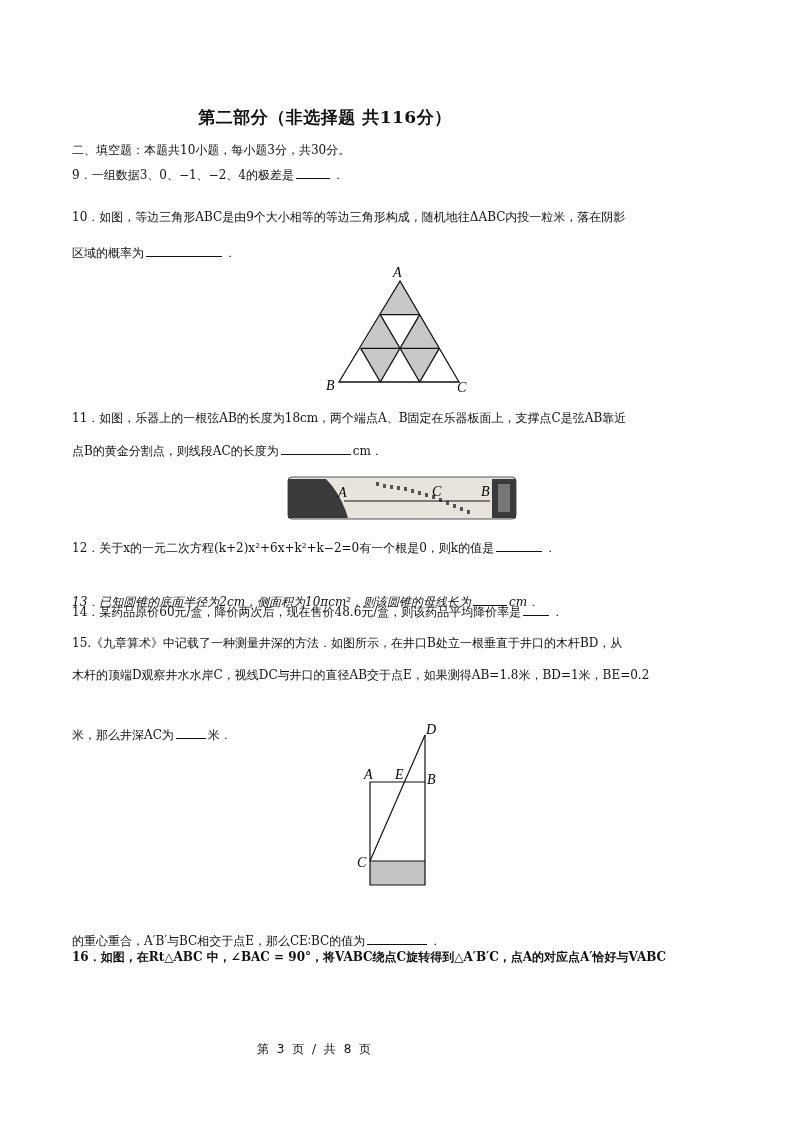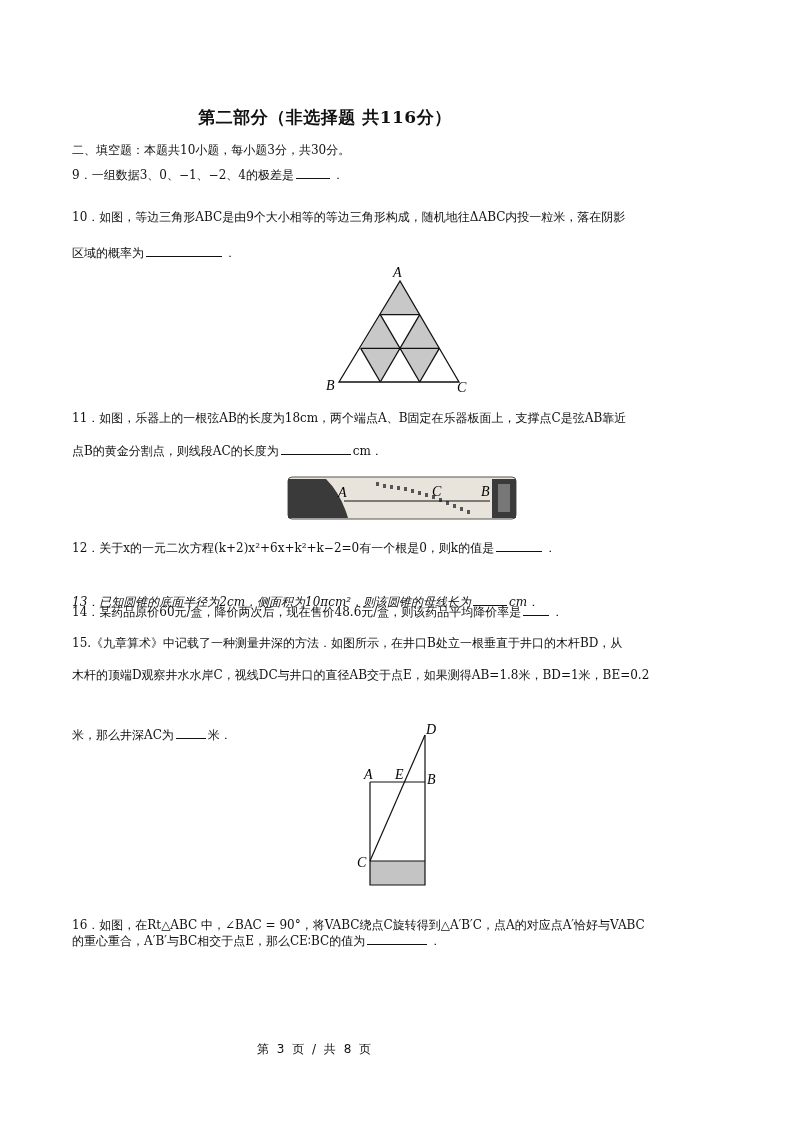--- a/index.html
+++ b/index.html
@@ -126,18 +126,18 @@
       <line x1="30" y1="146" x2="85" y2="20"></line>
     </g>
     <text x="86" y="19" font-family="Liberation Serif, serif" font-style="italic" font-size="14">D</text>
     <text x="24" y="64" font-family="Liberation Serif, serif" font-style="italic" font-size="14">A</text>
     <text x="55" y="64" font-family="Liberation Serif, serif" font-style="italic" font-size="14">E</text>
     <text x="87" y="69" font-family="Liberation Serif, serif" font-style="italic" font-size="14">B</text>
     <text x="17" y="152" font-family="Liberation Serif, serif" font-style="italic" font-size="14">C</text>
   </svg>
 </div>
 
-<div class="line" style="top:916px;">16．如图，在Rt△ABC 中，∠BAC = 90°，将VABC绕点C旋转得到△A′B′C，点A的对应点A′恰好与VABC</div>
+<div class="line" style="top:948px;font-weight:bold;">16．如图，在Rt△ABC 中，∠BAC = 90°，将VABC绕点C旋转得到△A′B′C，点A的对应点A′恰好与VABC</div>
 <div class="line" style="top:931px;">
   <span>的重心重合，A′B′与BC相交于点E，那么CE∶BC的值为</span><span class="blank" style="width:60px;"></span><span>．</span>
 </div>
 
 <div class="footer">第 3 页 / 共 8 页</div>
 
 </body></html>

